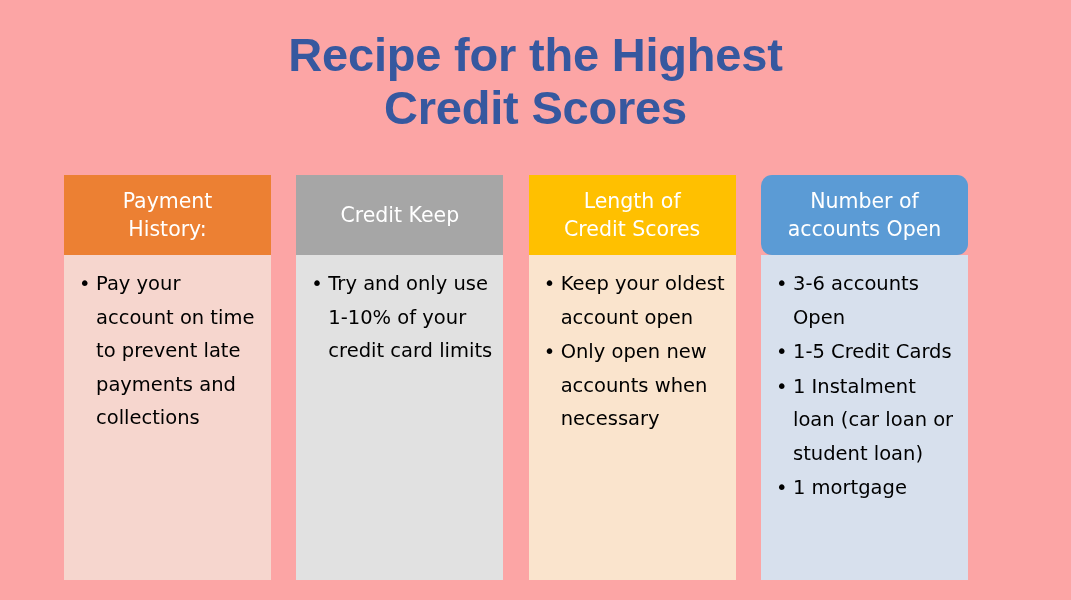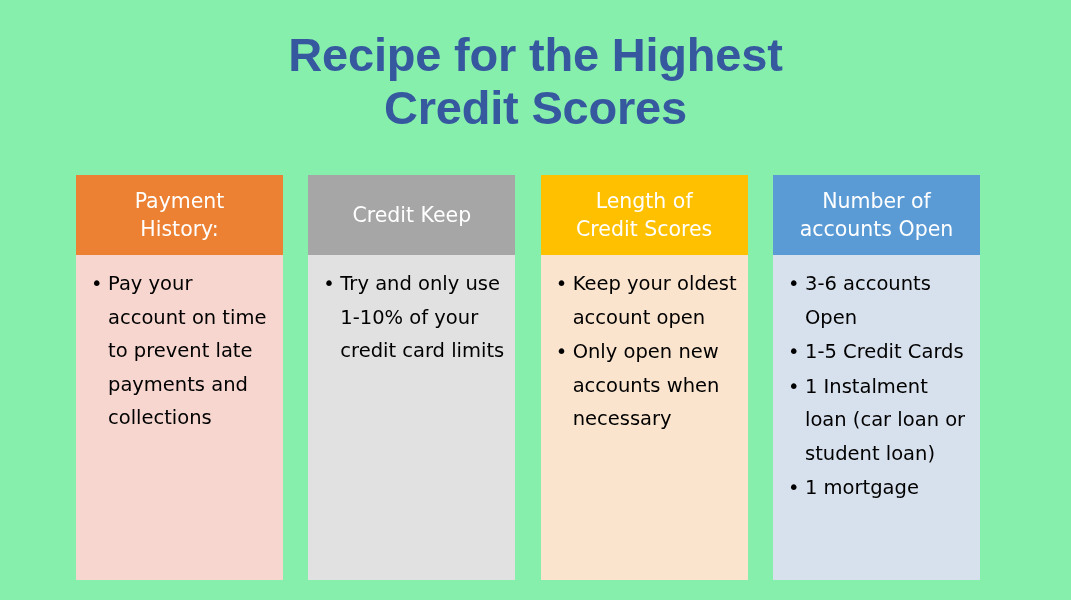--- a/index.html
+++ b/index.html
@@ -35,21 +35,21 @@
     font-size: 47px;
     line-height: 53px;
     color: #36589f;
     letter-spacing: -0.2px;
     white-space: pre-line;
   }
 
   
   #cards {
     position: absolute;
-    left: 76px;
+    left: 64px;
     top: 175px;
     width: 904px;
     height: 405px;
     display: flex;
     flex-direction: row;
     justify-content: space-between;
     align-items: stretch;
   }
 
   .card {
@@ -104,21 +104,21 @@
     left: 7px;
     top: 0;
     line-height: 33.5px;
     font-size: 19.5px;
     color: #000000;
   }
 </style>
 </head>
 <body>
 
-<div id="slide" style="background: #86efac;">
+<div id="slide" style="background: #fca5a5;">
 
   <div id="slide-title" style="color: rgb(54, 88, 159);">Recipe for the Highest
 Credit Scores</div>
 
   <div id="cards">
 
     <div class="card">
       <div class="card-header" style="background: rgb(236, 128, 51); color: rgb(255, 255, 255);">Payment
 History:</div>
       <div class="card-body" style="background: rgb(246, 214, 206);">
@@ -154,21 +154,21 @@
           </li>
           <li class="bullet-item">
             <span class="bullet-dot">•</span>
             <span>Only open new accounts when necessary</span>
           </li>
         </ul>
       </div>
     </div>
 
     <div class="card">
-      <div class="card-header" style="background: rgb(91, 155, 213); color: rgb(255, 255, 255);">Number of
+      <div class="card-header" style="background: rgb(91, 155, 213); color: rgb(255, 255, 255); border-radius: 11px;">Number of
 accounts Open</div>
       <div class="card-body" style="background: rgb(215, 224, 237);">
         <ul class="bullet-list">
           <li class="bullet-item">
             <span class="bullet-dot">•</span>
             <span>3-6 accounts Open</span>
           </li>
           <li class="bullet-item">
             <span class="bullet-dot">•</span>
             <span>1-5 Credit Cards</span>

